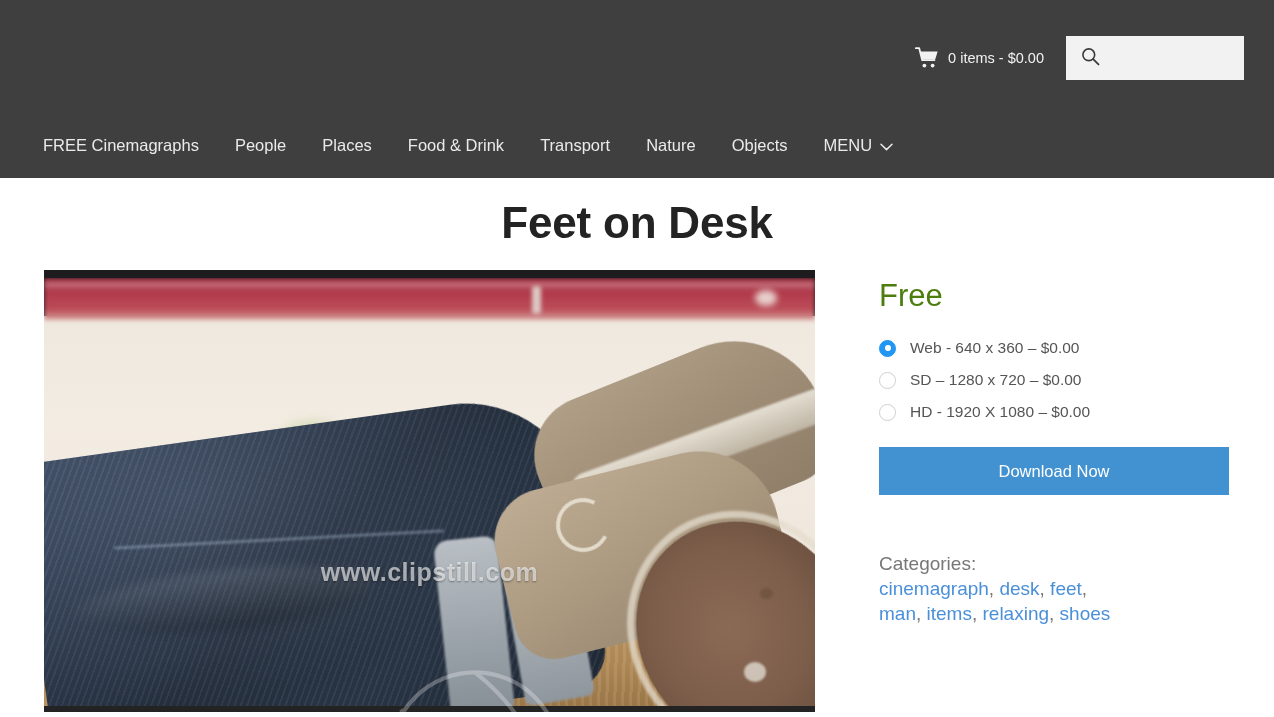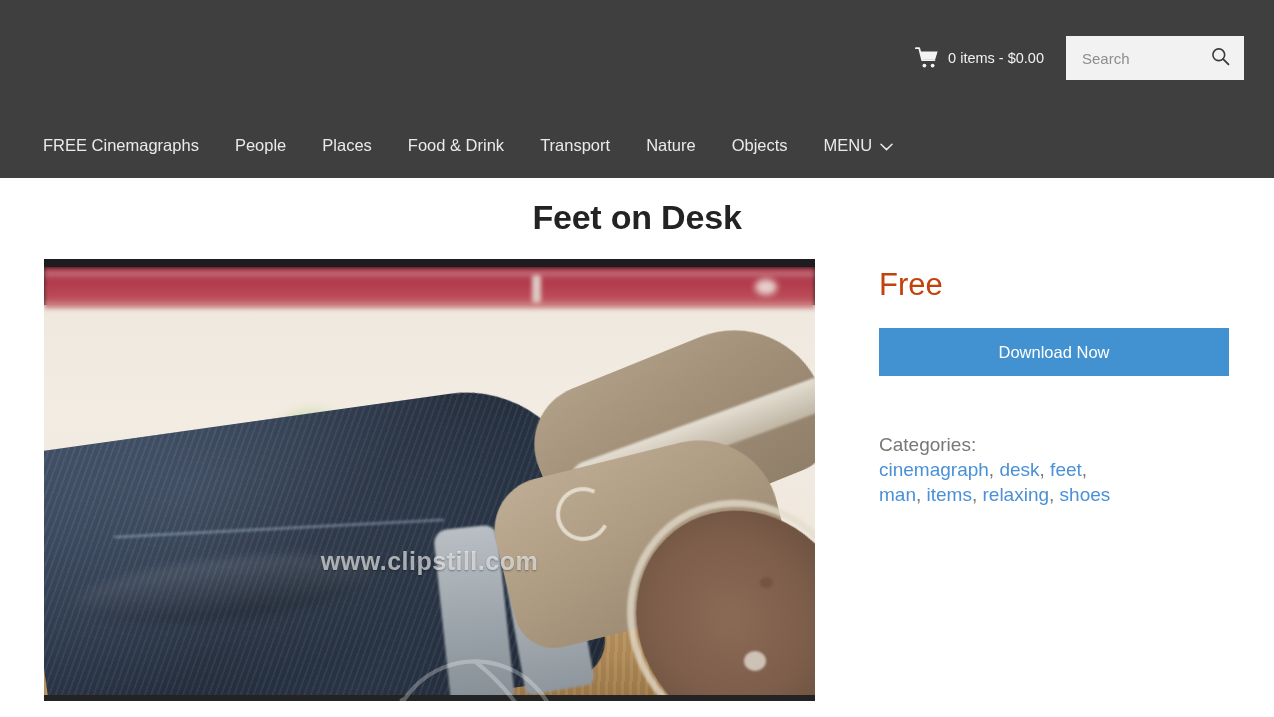--- a/index.html
+++ b/index.html
@@ -113,21 +113,21 @@
     display: inline-flex;
     align-items: center;
     gap: 8px;
   }
   .nav-item:last-child { margin-right: 0; }
   .chevron { display: block; }
 
   
   .page-title {
     text-align: center;
-    font-size: 34px;
+    font-size: 44px;
     font-weight: bold;
     color: #232323;
     margin: 0;
     padding-top: 20px;
     letter-spacing: -0.2px;
   }
 
   
   .content {
     display: flex;
@@ -336,21 +336,21 @@
     letter-spacing: .5px;
     text-shadow: 0 1px 2px rgba(0,0,0,.35);
     pointer-events: none;
     font-family: "Liberation Sans", sans-serif;
   }
 
   
   .sidebar { width: 350px; padding-top: 10px; flex: 0 0 auto; }
   .price-heading {
     font-size: 31px;
-    color: #c2410c;
+    color: #4d7c0f;
     font-weight: normal;
     margin: 0 0 28px 0;
     line-height: 1;
   }
   .variations { margin: 0 0 26px 0; }
   .variation-row {
     display: flex;
     align-items: center;
     gap: 14px;
     margin-bottom: 14px;
@@ -412,21 +412,20 @@
             <path d="M0.8 1.2 H4.2 L7.2 13.2 H19.4" stroke="#f2f2f2" stroke-width="1.8" stroke-linecap="round" stroke-linejoin="round"></path>
             <path d="M5.3 4.6 H22.6 L20.2 12.6 H7.2 Z" fill="#f2f2f2"></path>
             <circle cx="9.4" cy="18.6" r="1.9" fill="#f2f2f2"></circle>
             <circle cx="17.6" cy="18.6" r="1.9" fill="#f2f2f2"></circle>
           </svg>
         </span>
         <span>0 items - $0.00</span>
       </a>
 
       <div class="search-box">
-        <input class="search-input" type="text" placeholder="Search" style="">
         <button class="search-icon-btn">
           <span>
             <svg width="19" height="19" viewBox="0 0 20 20" fill="none" xmlns="http://www.w3.org/2000/svg">
               <circle cx="8.2" cy="8.2" r="6.2" stroke="#3a3a3a" stroke-width="1.7"></circle>
               <path d="M12.8 12.8 L18.4 18.4" stroke="#3a3a3a" stroke-width="1.9" stroke-linecap="round"></path>
             </svg>
           </span>
         </button>
       </div>
     </div>
@@ -518,20 +517,34 @@
           <path d="M26 23 L45 32.2 L26 41.5 Z" fill="#ffffff"></path>
         </svg>
       </span>
       <div class="wm-text">www.clipstill.com</div>
     </div>
   </div>
 
   <aside class="sidebar">
     <h2 class="price-heading">Free</h2>
 
+    <div class="variations">
+      <label class="variation-row">
+        <span class="radio checked"></span>
+        <span class="variation-label">Web - 640 x 360 – $0.00</span>
+      </label>
+      <label class="variation-row">
+        <span class="radio"></span>
+        <span class="variation-label">SD – 1280 x 720 – $0.00</span>
+      </label>
+      <label class="variation-row">
+        <span class="radio"></span>
+        <span class="variation-label">HD - 1920 X 1080 – $0.00</span>
+      </label>
+    </div>
 
     <button class="download-btn">Download Now</button>
 
     <div class="meta">
       <div class="meta-row">
         <span class="meta-label">Categories:</span>
       </div>
       <div class="meta-row">
         <span class="meta-values">
           <a href="#">cinemagraph</a><span class="sep">, </span><a href="#">desk</a><span class="sep">, </span><a href="#">feet</a><span class="sep">,</span><br>

